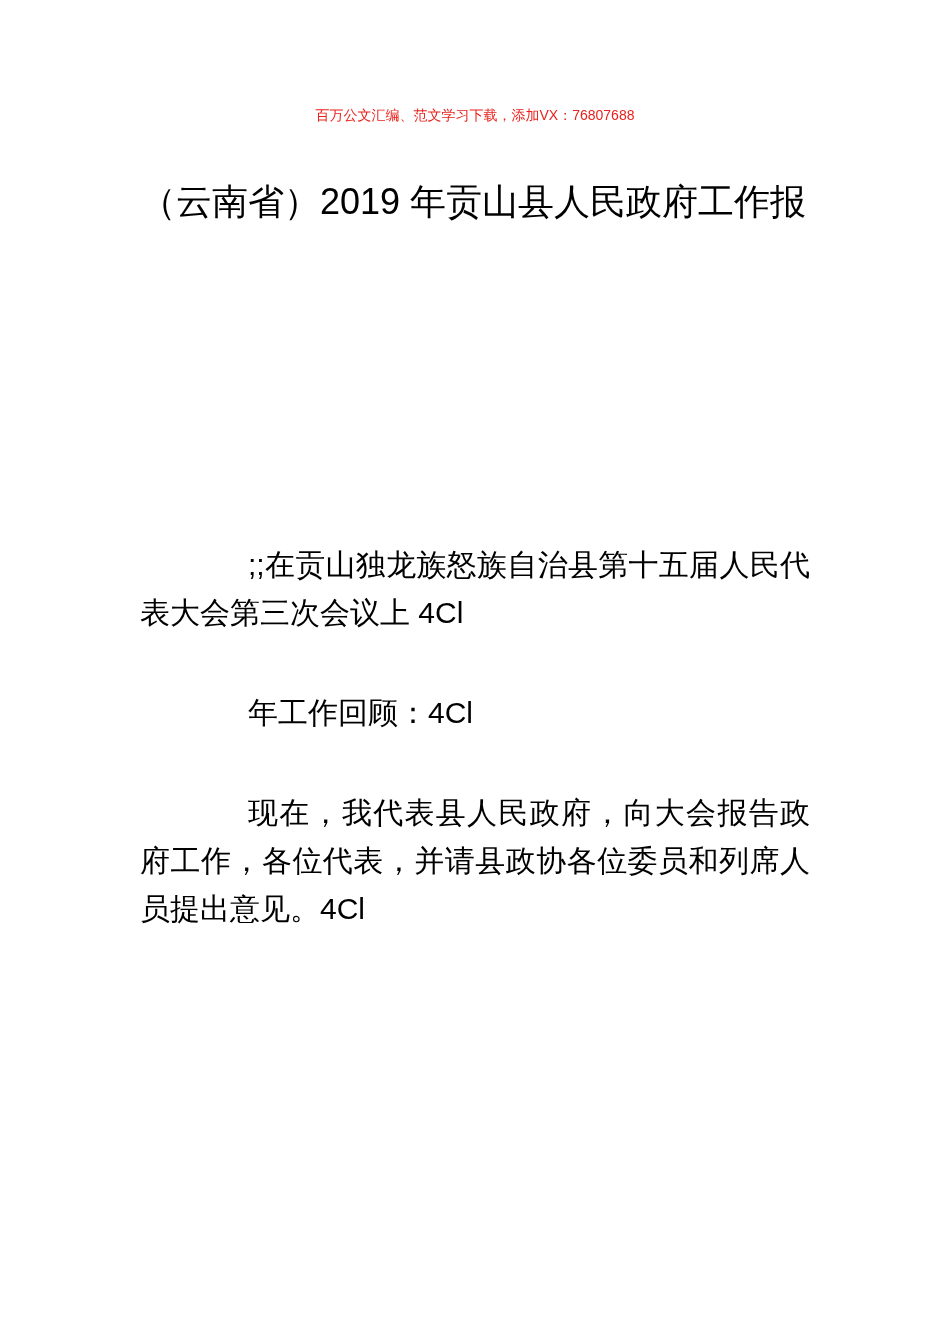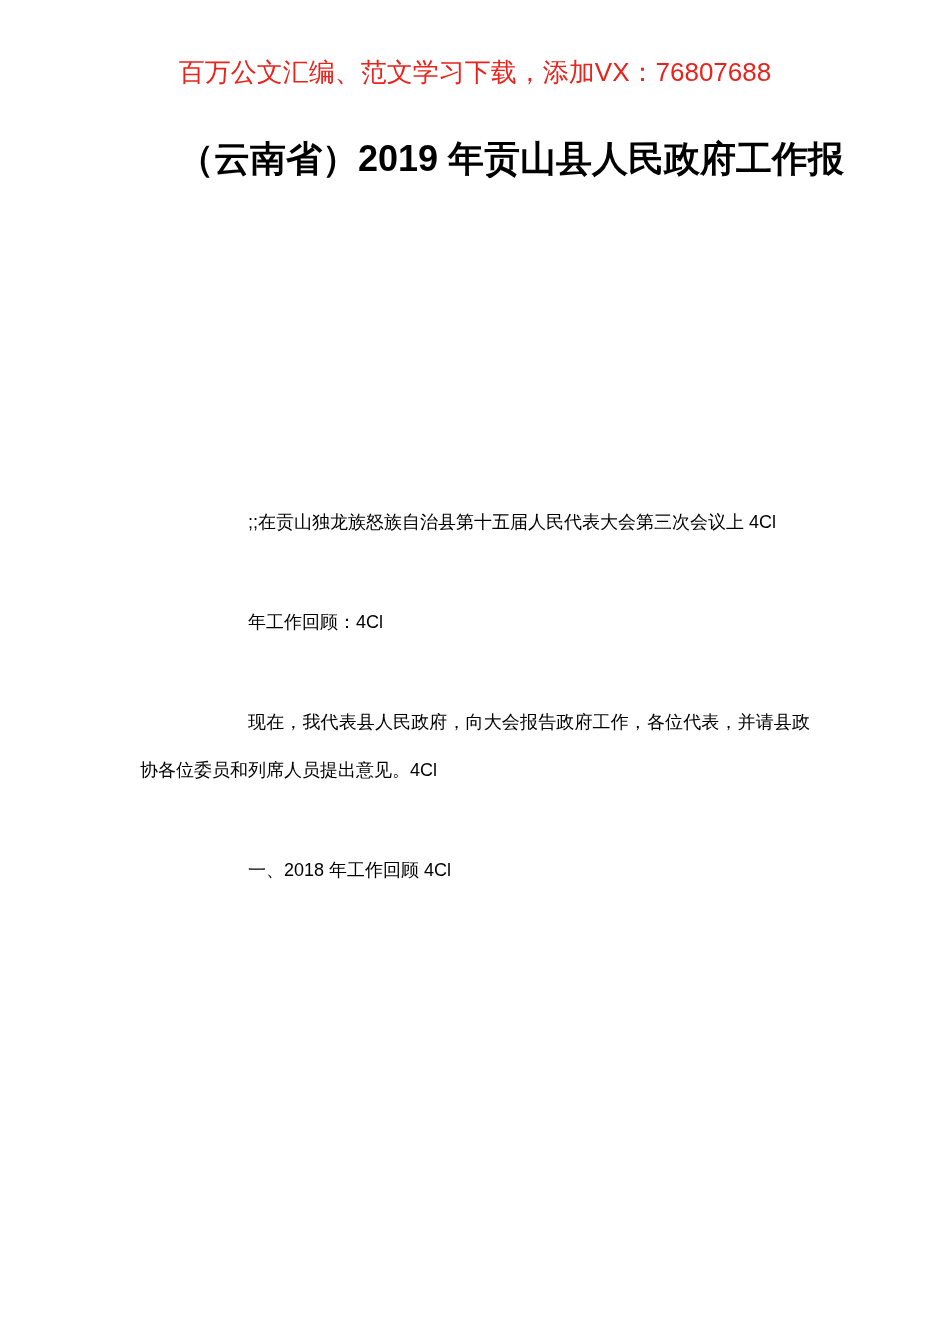--- a/index.html
+++ b/index.html
@@ -11,42 +11,41 @@
     position: relative;
     width: 950px;
     height: 1344px;
     margin: 0 auto;
     background: #ffffff;
     color: #000000;
     font-family: "Liberation Sans", sans-serif;
     overflow: hidden;
   }
   .notice {
-    padding-top: 58px;
+    padding-top: 101px;
     margin: 0 90px;
     text-align: center;
-    font-size: 26px;
+    font-size: 14px;
     line-height: 28px;
     color: var(--notice-red, #e8231d);
     font-weight: normal;
   }
   .title {
     margin: 46px 68px 0 140px;
     font-size: 36px;
     line-height: 54px;
-    font-weight: bold;
-    text-align: center;
+    font-weight: normal;
     color: #000000;
   }
   .title-line {
     display: block;
   }
   .doc-body {
     margin: 312px 140px 0 140px;
-    font-size: 18px;
+    font-size: 30px;
     line-height: 48px;
     color: #000000;
   }
   .doc-body p {
     margin: 0 0 52px 0;
     text-indent: 108px;
     text-align: justify;
     word-break: break-all;
   }
 </style>
@@ -58,16 +57,15 @@
   <div class="notice">百万公文汇编、范文学习下载，添加VX：76807688</div>
 
   <h1 class="title">
     <span class="title-line">（云南省）2019 年贡山县人民政府工作报</span>
   </h1>
 
   <div class="doc-body">
     <p>;;在贡山独龙族怒族自治县第十五届人民代表大会第三次会议上 4Cl</p>
     <p>年工作回顾：4Cl</p>
     <p>现在，我代表县人民政府，向大会报告政府工作，各位代表，并请县政协各位委员和列席人员提出意见。4Cl</p>
-    <p>一、2018 年工作回顾 4Cl</p>
   </div>
 
 </div>
 
 </body></html>

